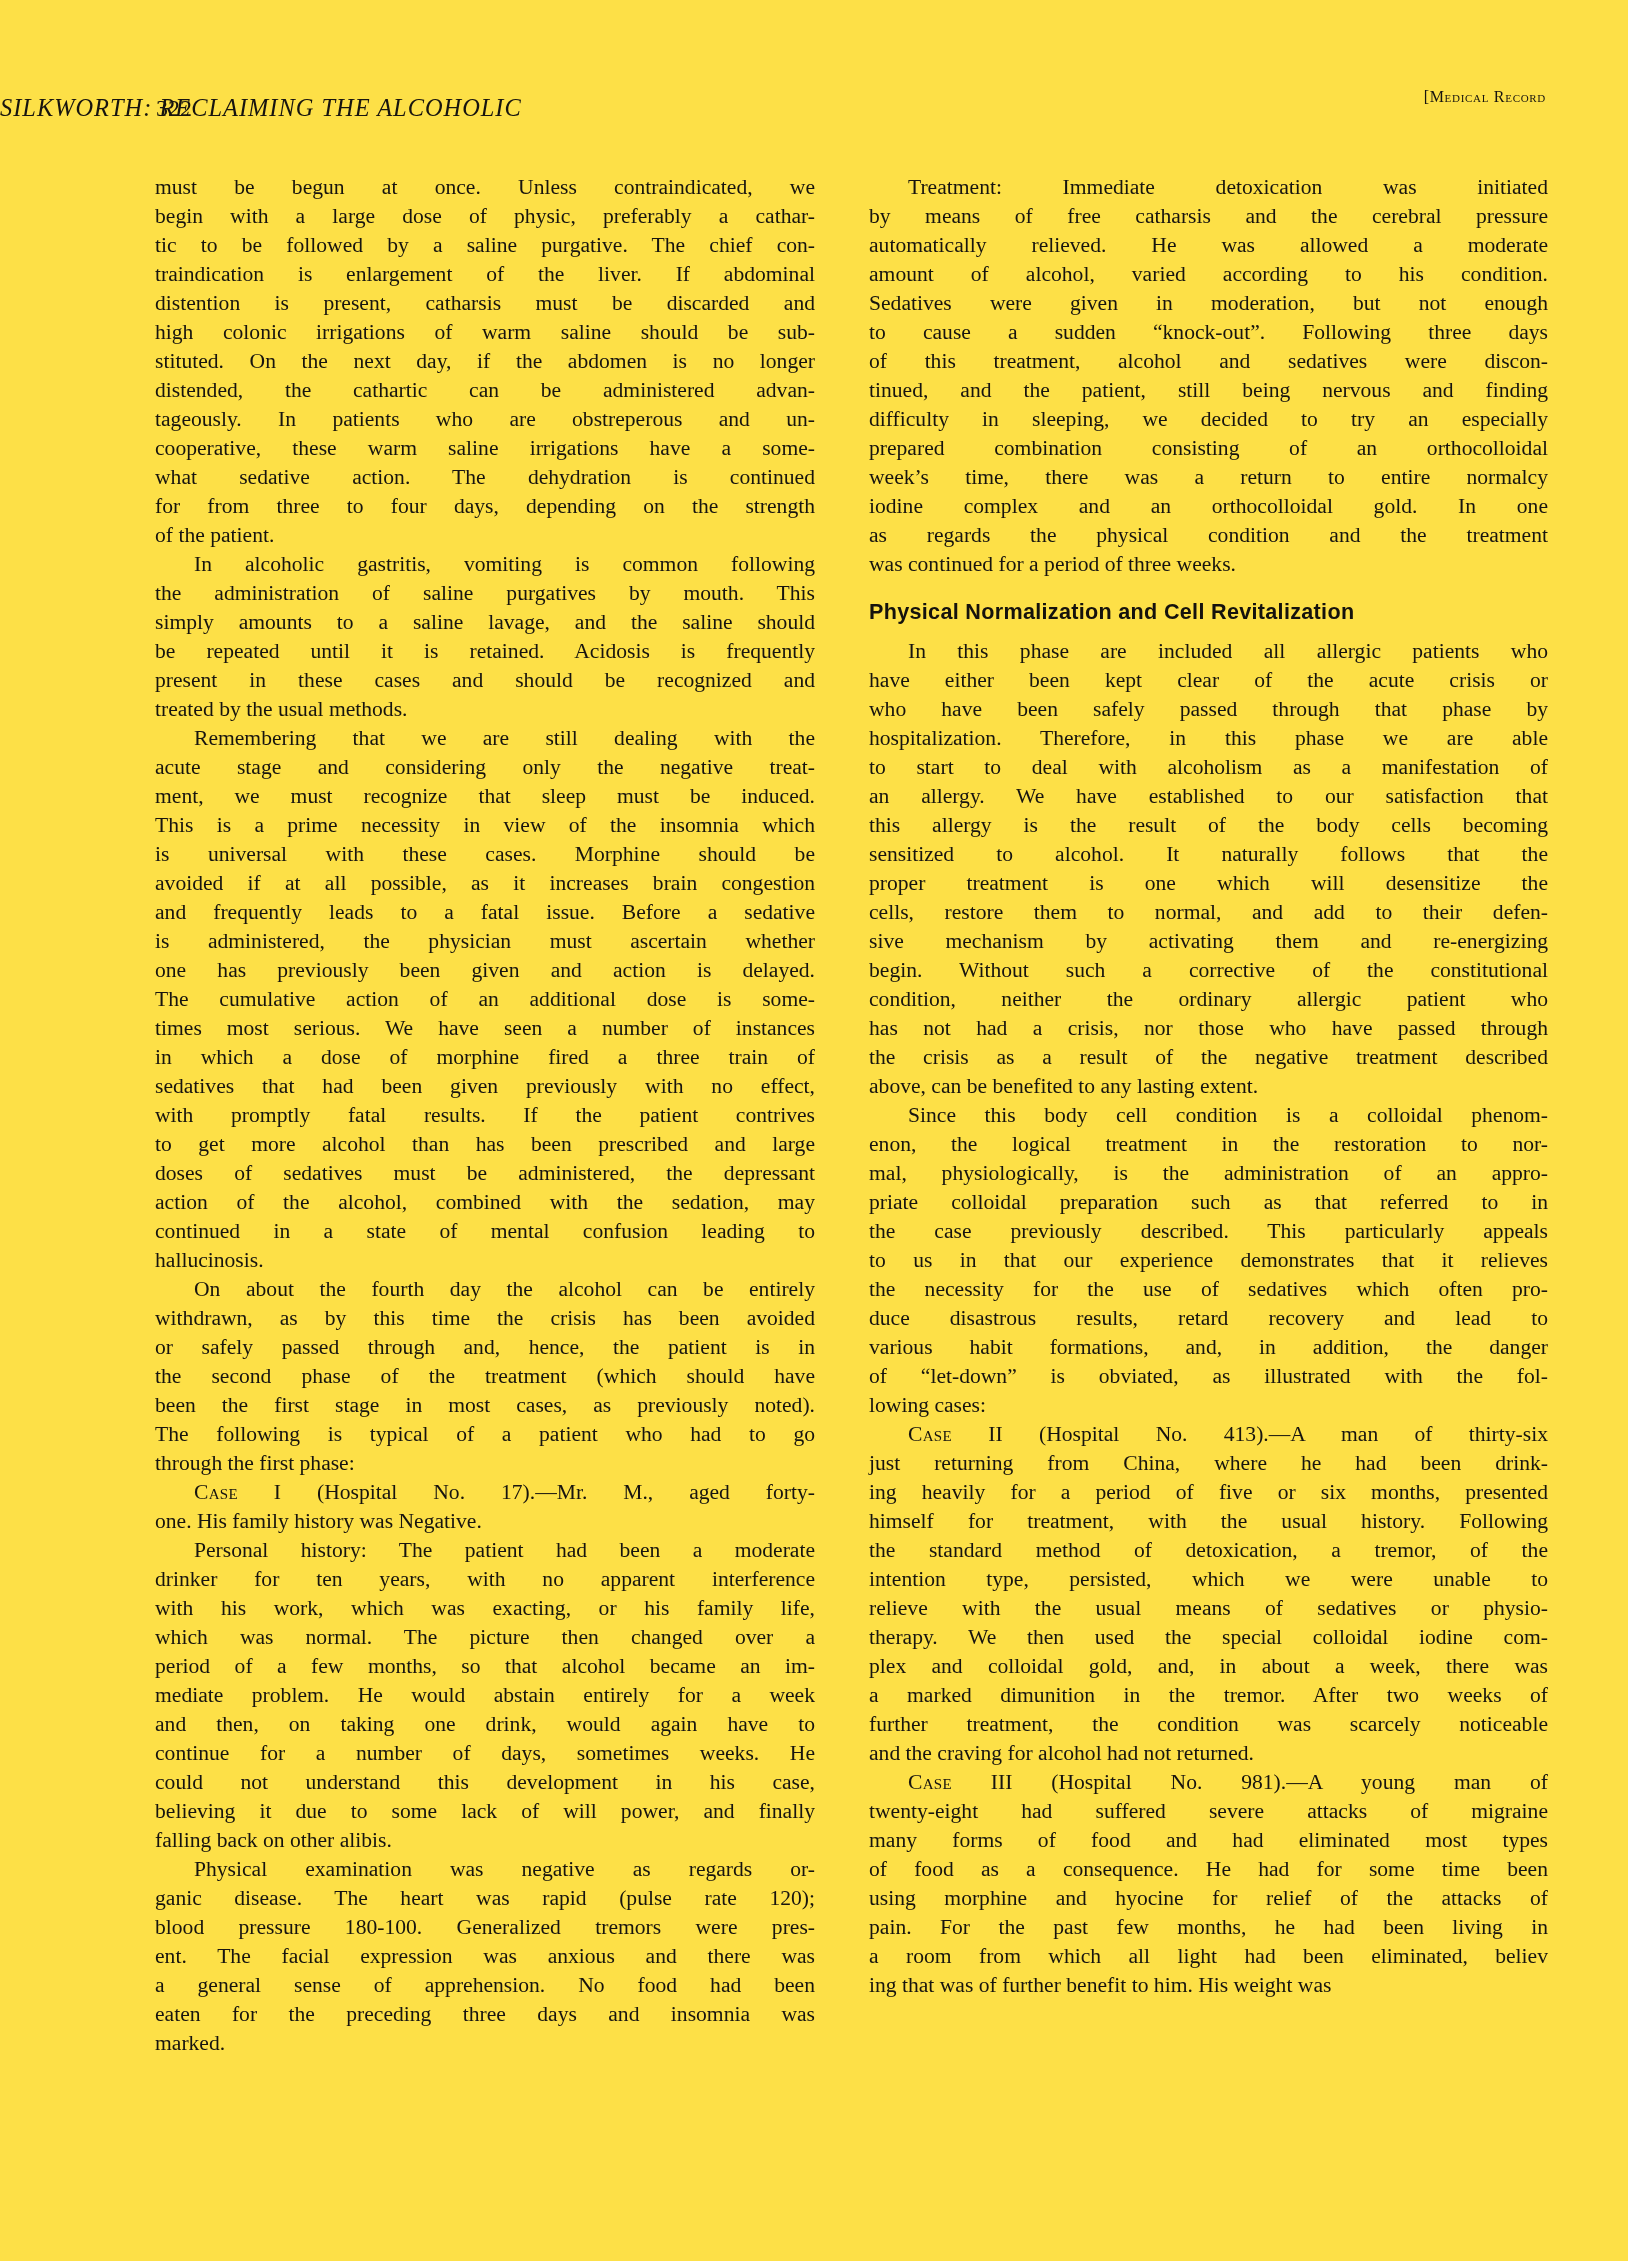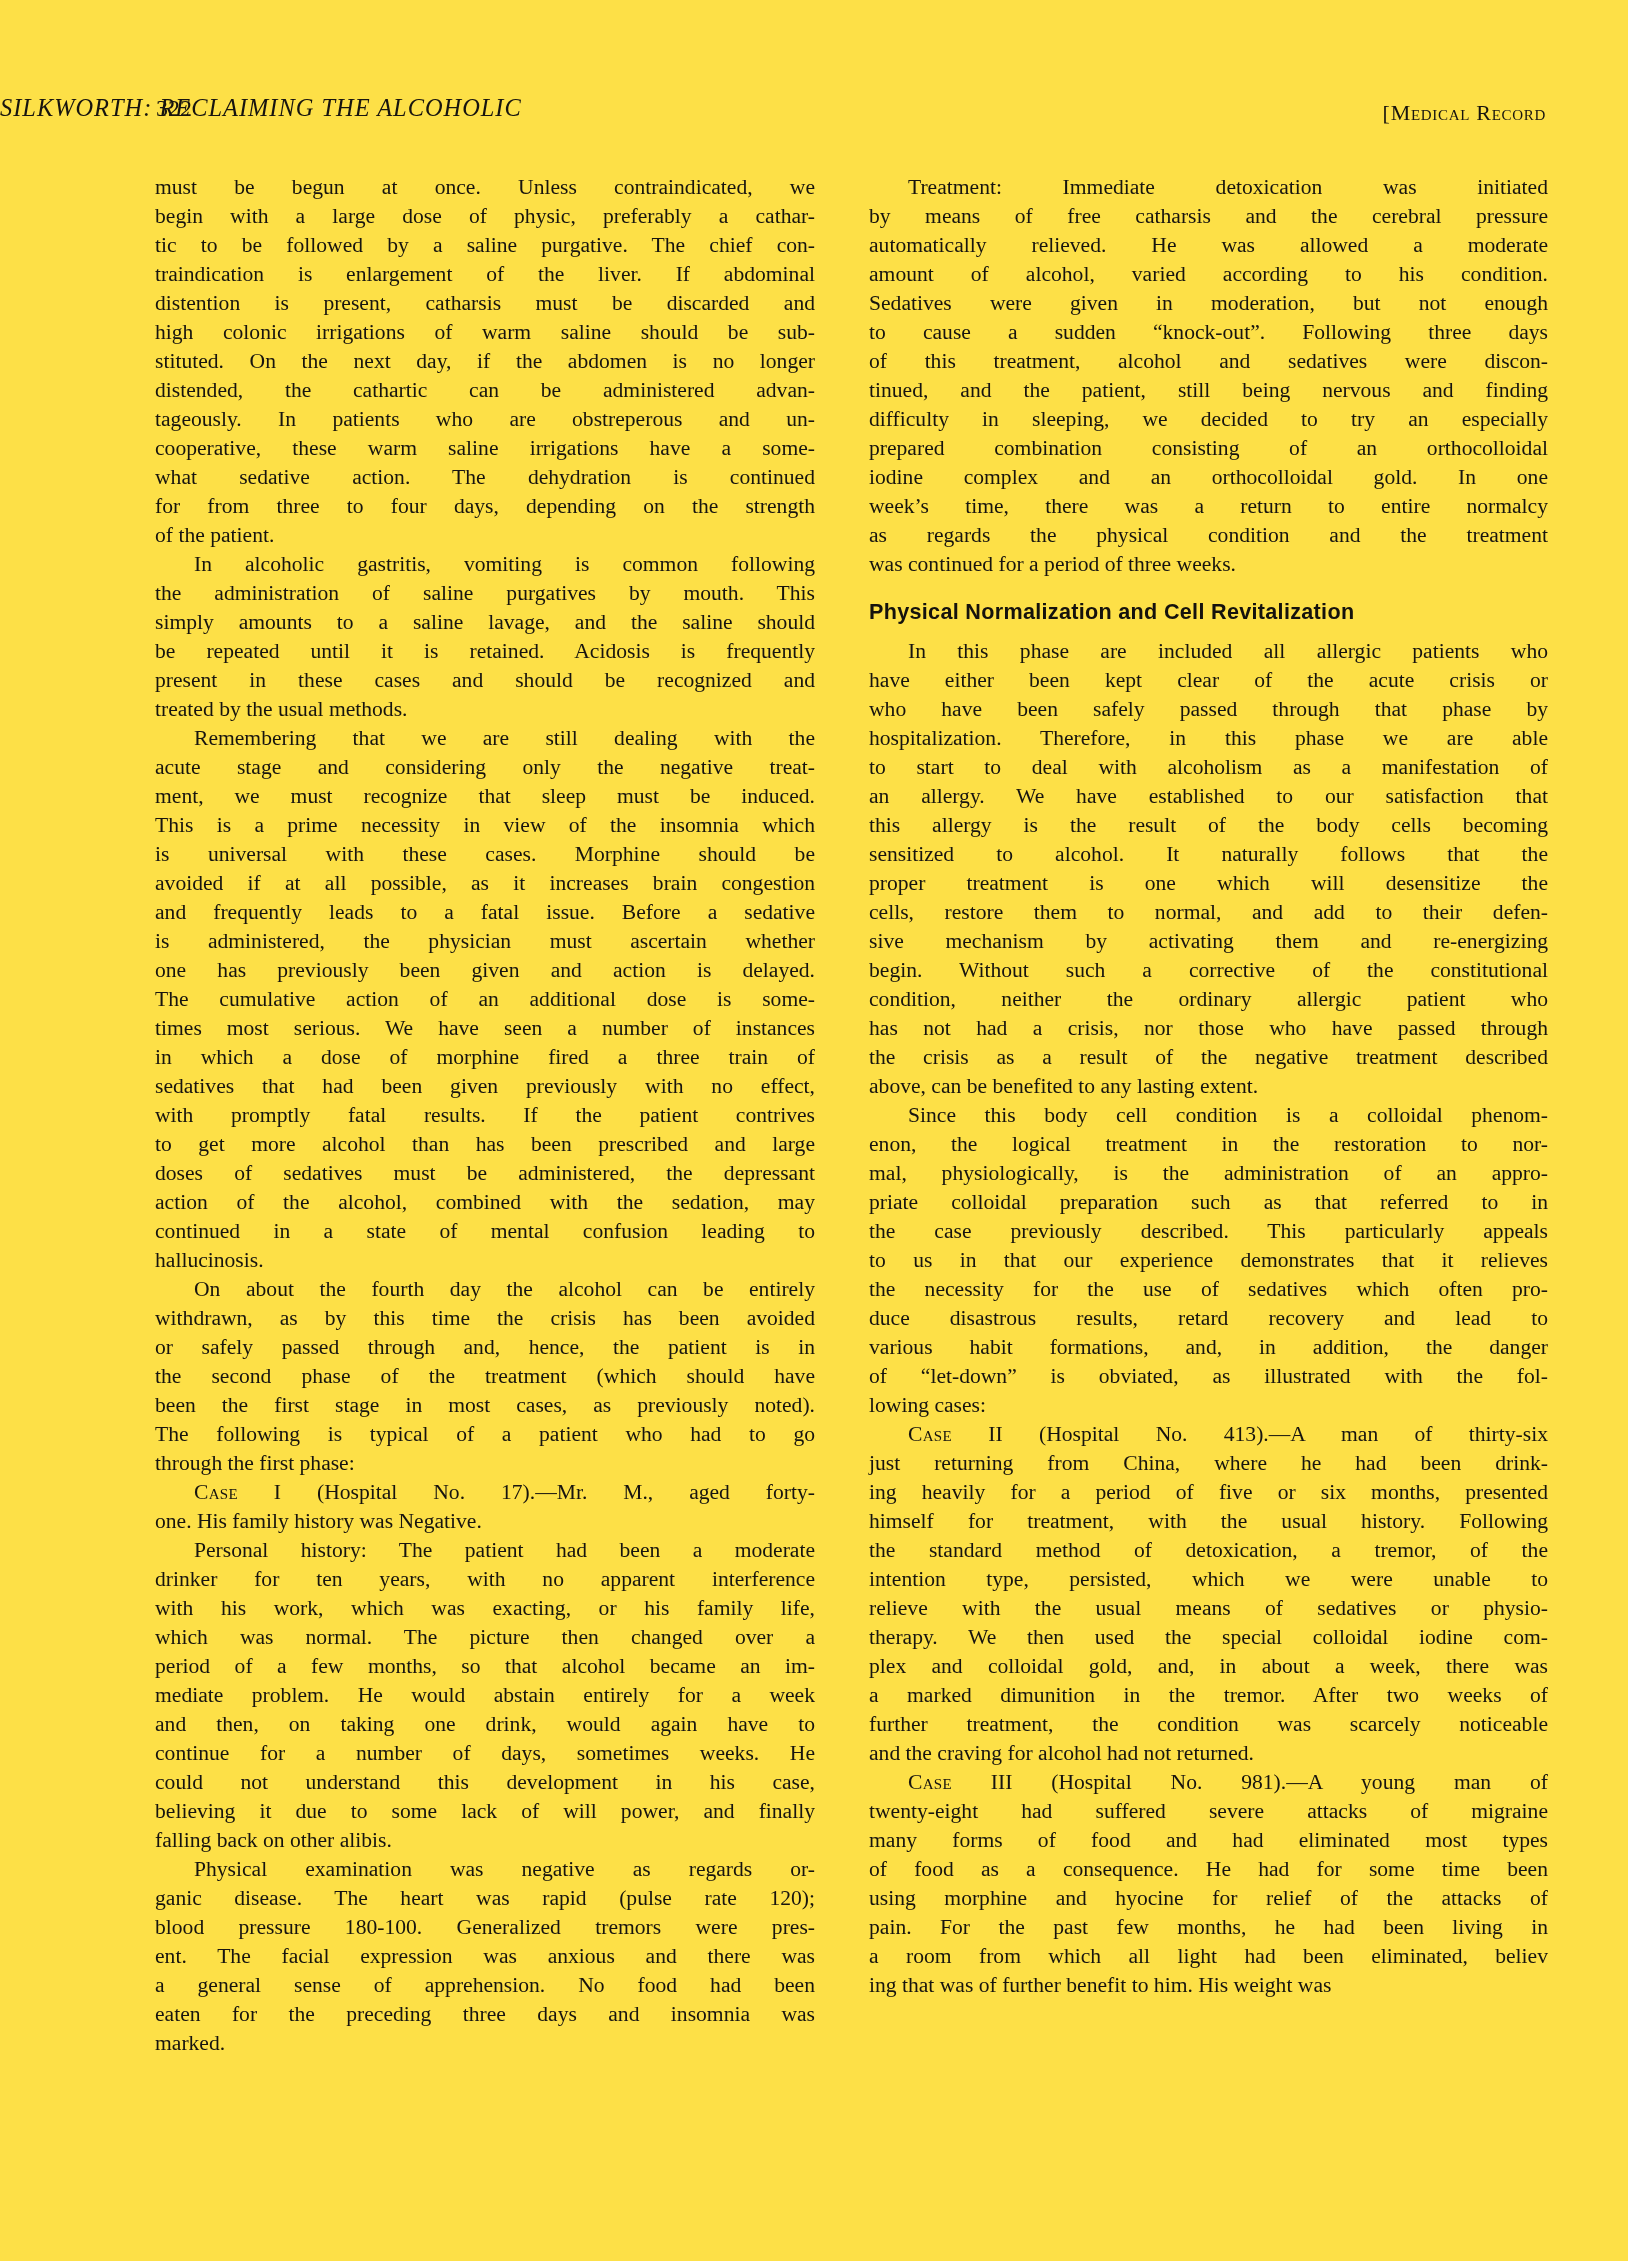--- a/index.html
+++ b/index.html
@@ -18,22 +18,22 @@
   .pagenum {
     position: absolute; left: 156px; top: 95px;
     font-size: 24px; font-weight: normal;
   }
   .runtitle {
     position: absolute; left: 0; right: 0; top: 94px;
     text-align: left;
     font-style: italic; font-size: 24.4px; letter-spacing: 1px;
   }
   .journal {
-    position: absolute; right: 82px; top: 100px;
-    font-size: 22px; font-variant: small-caps; letter-spacing: 0.7px;
+    position: absolute; right: 82px; top: 88px;
+    font-size: 16px; font-variant: small-caps; letter-spacing: 0.7px;
   }
   .col { position: absolute; top: 173px; }
   .col-left  { left: 155px;  width: 660px; }
   .col-right { left: 869px; width: 679px; }
   .para { margin: 0; padding: 0; }
   .tline {
     font-size: 21.6px;
     line-height: 29px;
     text-align: justify;
     -moz-text-align-last: justify;
@@ -151,22 +151,22 @@
         <div class="tline">Treatment: Immediate detoxication was initiated</div>
         <div class="tline">by means of free catharsis and the cerebral pressure</div>
         <div class="tline">automatically relieved. He was allowed a moderate</div>
         <div class="tline">amount of alcohol, varied according to his condition.</div>
         <div class="tline">Sedatives were given in moderation, but not enough</div>
         <div class="tline">to cause a sudden “knock-out”. Following three days</div>
         <div class="tline">of this treatment, alcohol and sedatives were discon-</div>
         <div class="tline">tinued, and the patient, still being nervous and finding</div>
         <div class="tline">difficulty in sleeping, we decided to try an especially</div>
         <div class="tline">prepared combination consisting of an orthocolloidal</div>
+        <div class="tline">week’s time, there was a return to entire normalcy</div>
         <div class="tline">iodine complex and an orthocolloidal gold. In one</div>
-        <div class="tline">week’s time, there was a return to entire normalcy</div>
         <div class="tline">as regards the physical condition and the treatment</div>
         <div class="tline last">was continued for a period of three weeks.</div>
       </div>
     <h2 class="subhead">Physical Normalization and Cell Revitalization</h2>
     <div class="para indent">
         <div class="tline">In this phase are included all allergic patients who</div>
         <div class="tline">have either been kept clear of the acute crisis or</div>
         <div class="tline">who have been safely passed through that phase by</div>
         <div class="tline">hospitalization. Therefore, in this phase we are able</div>
         <div class="tline">to start to deal with alcoholism as a manifestation of</div>

